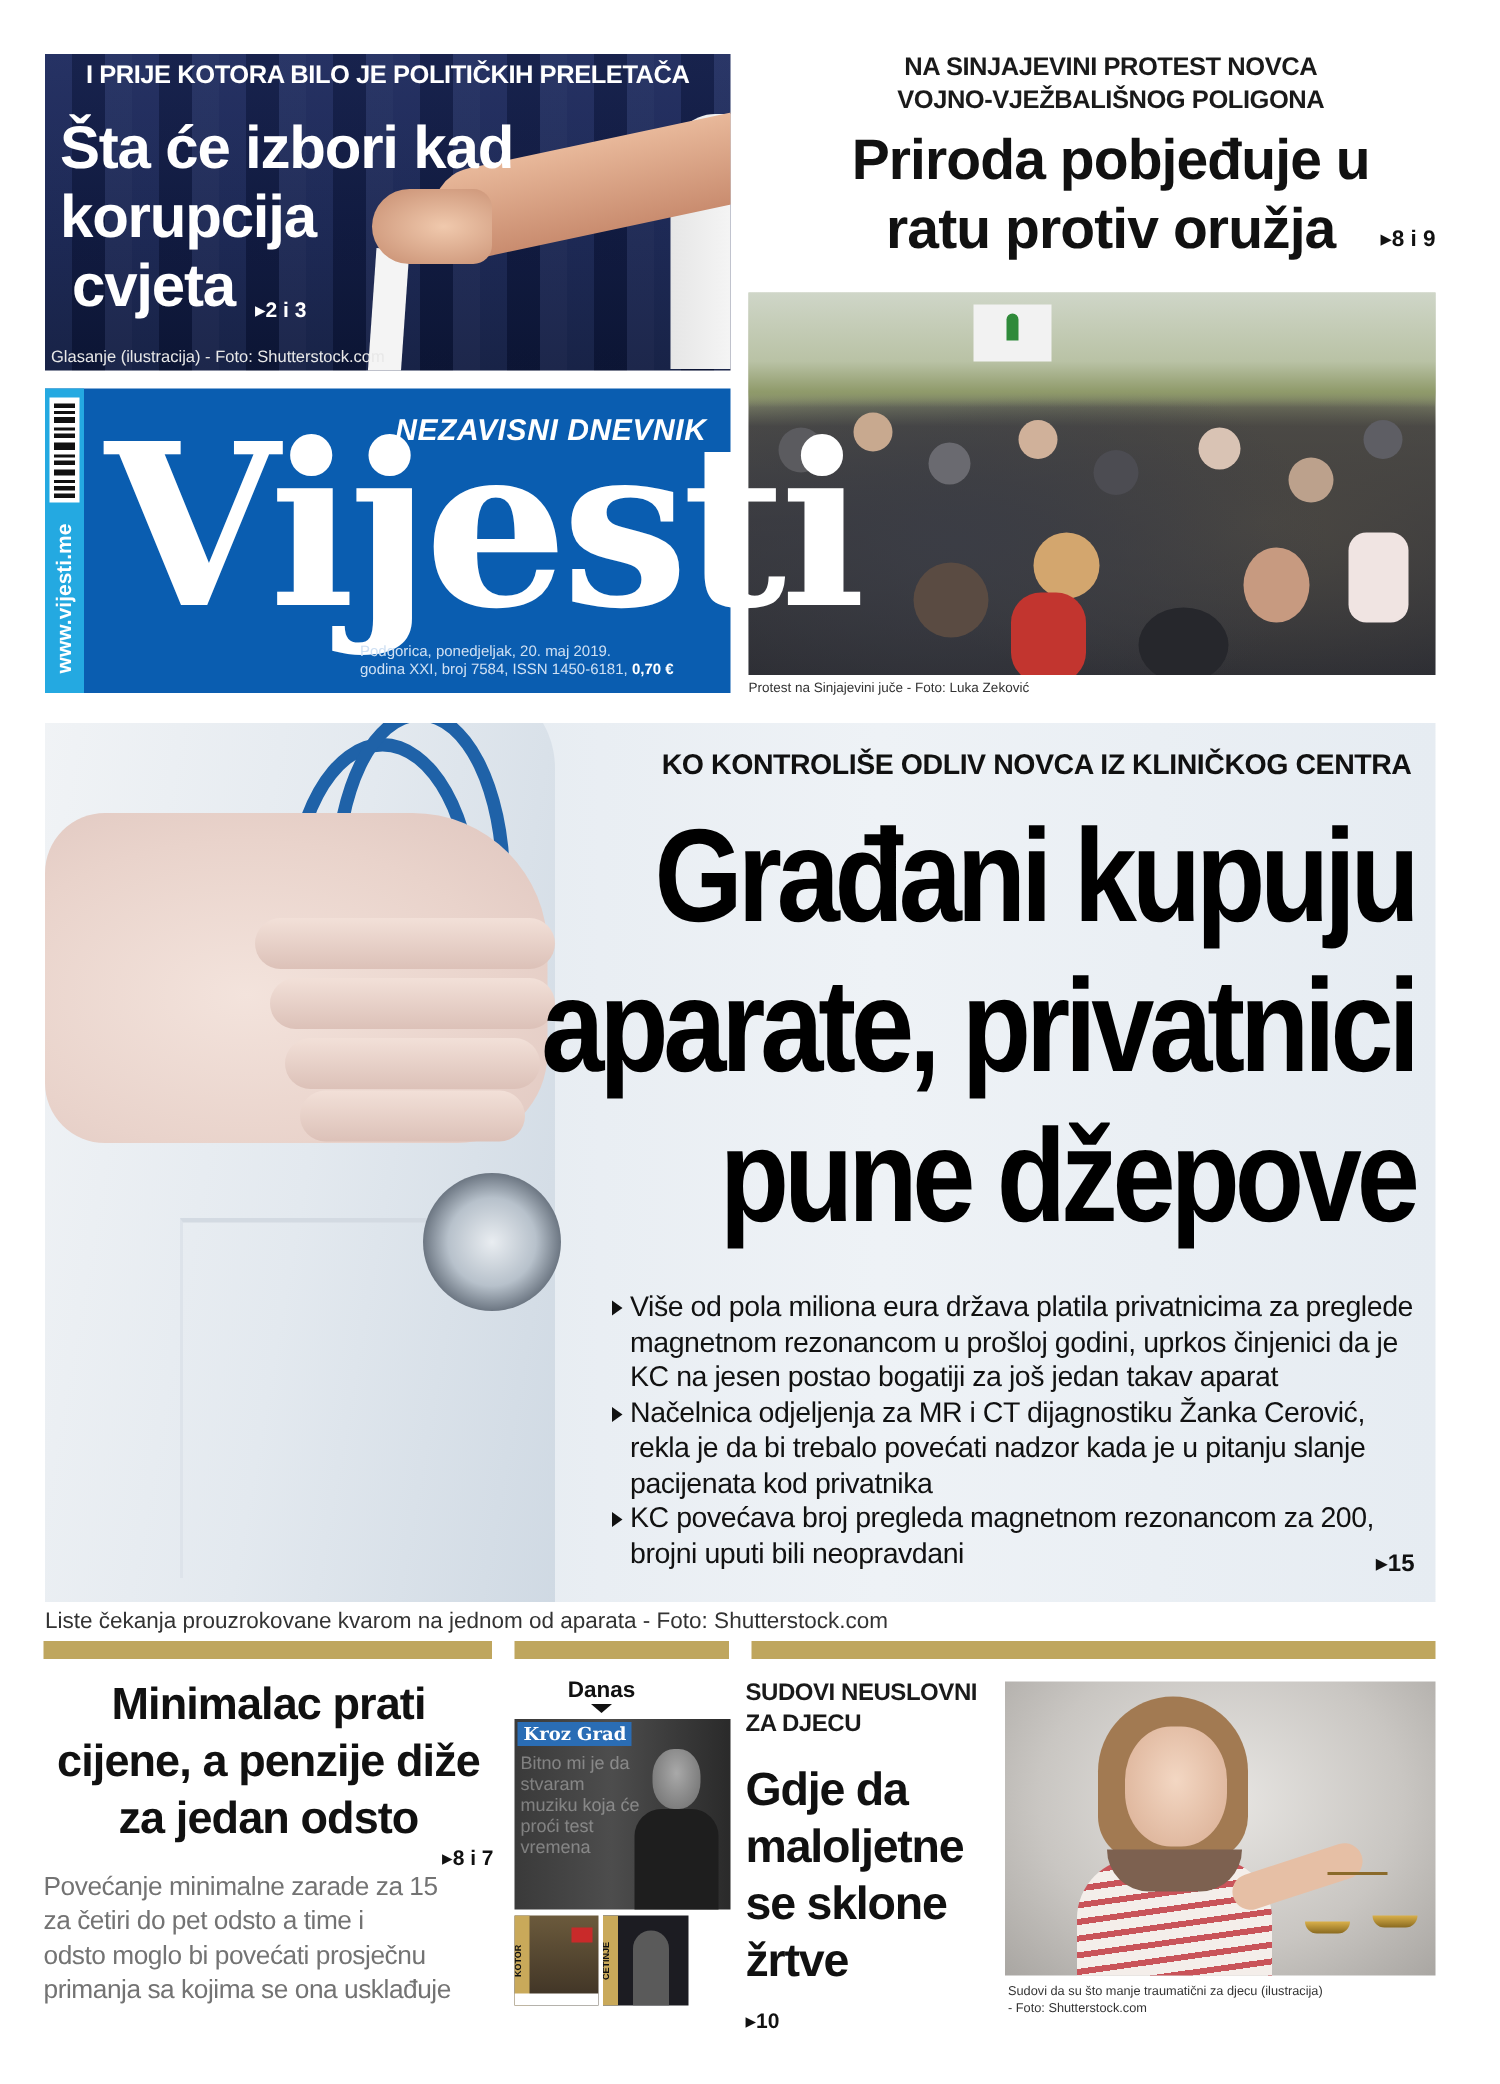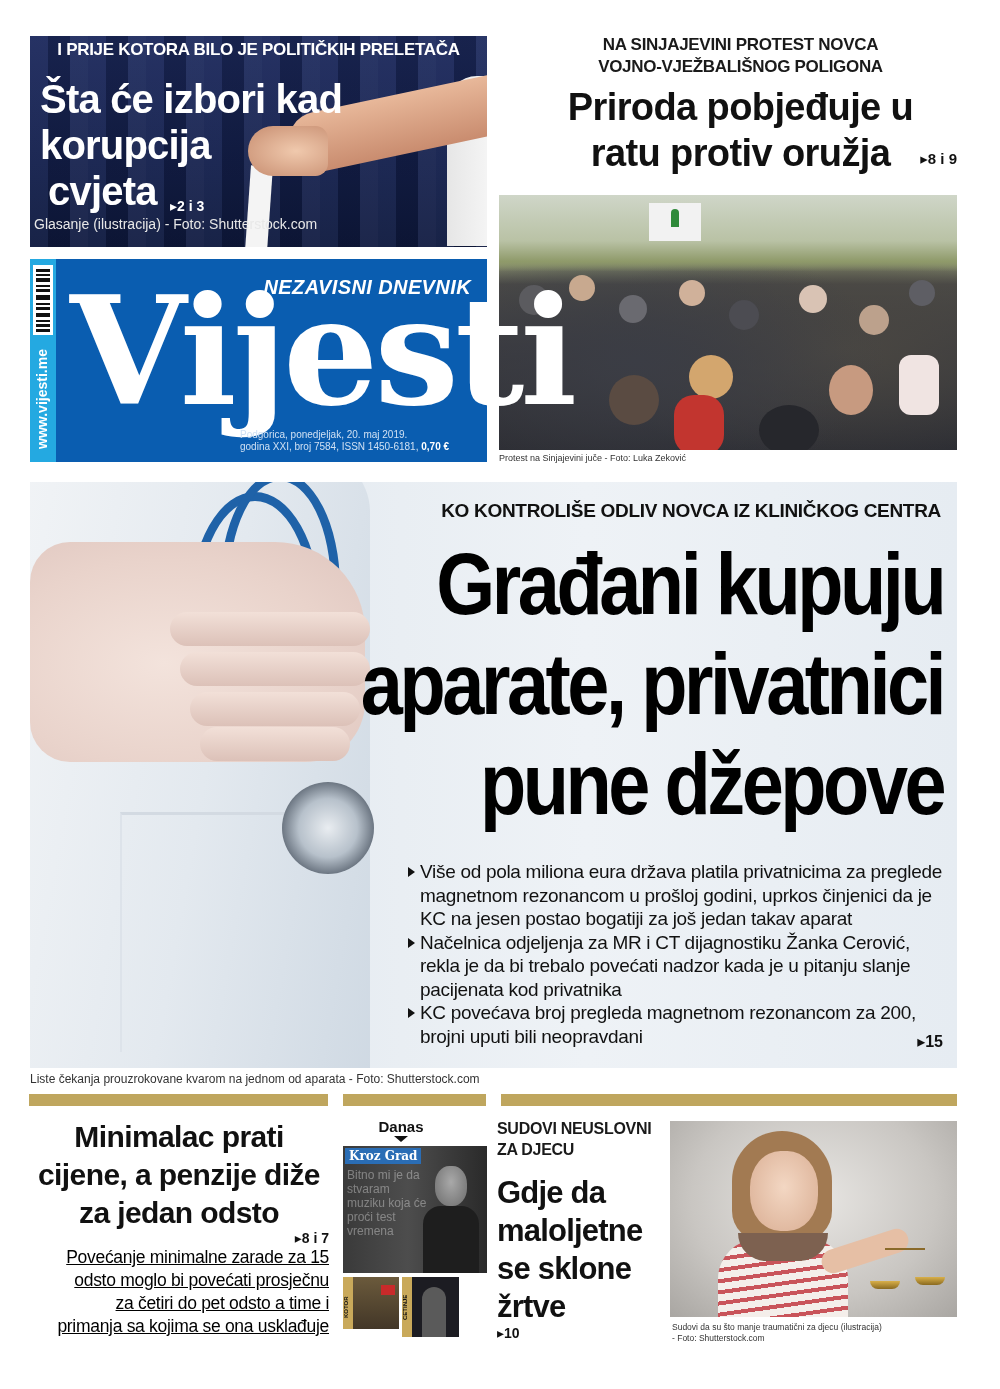--- a/index.html
+++ b/index.html
@@ -40,21 +40,21 @@
   #teaser-tl .headline {
     position: absolute; left: 10px; top: 40px; color: #fff; font-weight: bold;
     font-size: 40px; line-height: 46px; letter-spacing: -0.8px;
   }
   #teaser-tl .headline span { display: block; }
   #teaser-tl .headline .l3 { padding-left: 8px; }
   #teaser-tl .pageref {
     position: absolute; left: 140px; top: 162px; color: #fff; font-weight: bold; font-size: 14px;
   }
   #teaser-tl .caption {
-    position: absolute; left: 4px; bottom: 15px; color: #e8e8e8; font-size: 14px;
+    position: absolute; left: 4px; bottom: 3px; color: #e8e8e8; font-size: 11px;
   }
 
   
   #teaser-tr-text { left: 498px; top: 34px; width: 465px; height: 150px; }
   #teaser-tr-text .kicker {
     text-align: center; font-weight: bold; font-size: 17px; line-height: 22px; color: #1a1a1a;
     letter-spacing: -0.3px; padding-left: 20px;
   }
   #teaser-tr-text .headline {
     text-align: center; font-weight: bold; font-size: 38px; line-height: 46px; color: #111;
@@ -164,31 +164,31 @@
     letter-spacing: -0.3px;
   }
   #main-story .bullets li { list-style: none; position: relative; padding-left: 12px; }
   #main-story .bullets li::before {
     content: ""; position: absolute; left: 0; top: 7px;
     border-left: 7px solid #111; border-top: 5px solid transparent; border-bottom: 5px solid transparent;
   }
   #main-story .pageref {
     position: absolute; right: 14px; top: 550px; font-weight: bold; font-size: 16px;
   }
-  #caption-main { left: 30px; top: 1072px; font-size: 12px; color: #333; }
+  #caption-main { left: 30px; top: 1072px; font-size: 15px; color: #333; }
 
   
   .rule { position: absolute; top: 1094px; height: 12px; background: #bfa65e; }
 
   
   #bl { left: 29px; top: 1118px; width: 300px; }
   #bl .headline { text-align: center; font-weight: bold; font-size: 30px; line-height: 38px; letter-spacing: -0.6px; color: #111; }
   #bl .headline span { display: block; }
   #bl .pageref { text-align: right; font-weight: bold; font-size: 14px; line-height: 16px; margin-top: -2px; }
-  #bl .deck { text-align: right; font-size: 17.5px; line-height: 23px; color: #000000; letter-spacing: -0.3px; text-decoration: underline; }
+  #bl .deck { text-align: left; font-size: 17.5px; line-height: 23px; color: #737373; letter-spacing: -0.3px; }
   #bl .deck span { display: block; }
 
   
   #bm { left: 343px; top: 1118px; width: 116px; }
   #bm .label { text-align: center; font-weight: bold; font-size: 15px; color: #111; }
   #bm .arrow {
     width: 0; height: 0; margin: 1px auto 0; border-left: 7px solid transparent; border-right: 7px solid transparent;
     border-top: 6px solid #111;
   }
   #bm .cover {
@@ -226,21 +226,21 @@
   #bm .thumb.t1 .cap { position: absolute; left: 0; right: 0; bottom: 0; background: #fff; color: #666; font-size: 5px; line-height: 6px; padding: 1px; }
   #bm .thumb.t2 { width: 71px; background: #1c1c22; }
   #bm .thumb.t2 .fig { position: absolute; left: 20px; top: 10px; width: 24px; height: 50px; border-radius: 12px 12px 0 0; background: #5a5a5a; }
 
   
   #bc { left: 497px; top: 1118px; width: 168px; }
   #bc .kicker { font-weight: bold; font-size: 16px; line-height: 21px; color: #1a1a1a; letter-spacing: -0.3px; }
   #bc .kicker span { display: block; }
   #bc .headline { margin-top: 14px; font-weight: bold; font-size: 31px; line-height: 38px; letter-spacing: -0.8px; color: #111; }
   #bc .headline span { display: block; }
-  #bc .pageref { font-weight: bold; font-size: 14px; line-height: 14px; margin-top: 0; }
+  #bc .pageref { font-weight: bold; font-size: 14px; line-height: 14px; margin-top: 14px; }
 
   
   #photo-girl {
     left: 670px; top: 1121px; width: 287px; height: 196px; overflow: hidden;
     background: radial-gradient(ellipse at 50% 40%, #e8e6e3 0%, #c9c6c2 60%, #a9a6a2 100%);
   }
   #photo-girl .hair {
     position: absolute; left: 62px; top: 10px; width: 100px; height: 110px; border-radius: 50px 50px 30px 30px;
     background: #a27a52;
   }
@@ -377,22 +377,22 @@
 
 <div id="bl" class="abs">
   <div class="headline">
     <span>Minimalac prati</span>
     <span>cijene, a penzije diže</span>
     <span>za jedan odsto</span>
   </div>
   <div class="pageref"><span>▸</span><span>8 i 7</span></div>
   <div class="deck">
     <span>Povećanje minimalne zarade za 15</span>
+    <span>za četiri do pet odsto a time i</span>
     <span>odsto moglo bi povećati prosječnu</span>
-    <span>za četiri do pet odsto a time i</span>
     <span>primanja sa kojima se ona usklađuje</span>
   </div>
 </div>
 
 <div id="bm" class="abs">
   <div class="label">Danas</div>
   <div class="arrow"></div>
   <div class="cover">
     <div class="person">
         <div class="body"></div>

